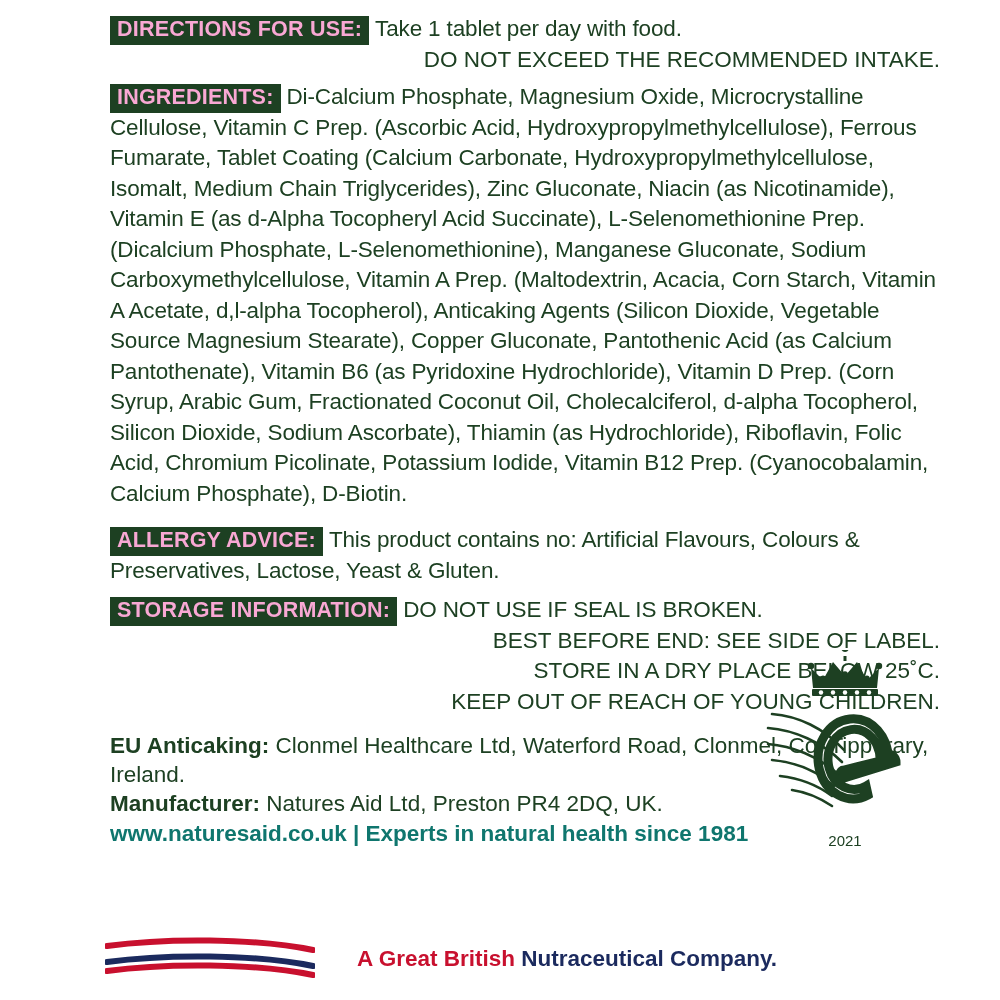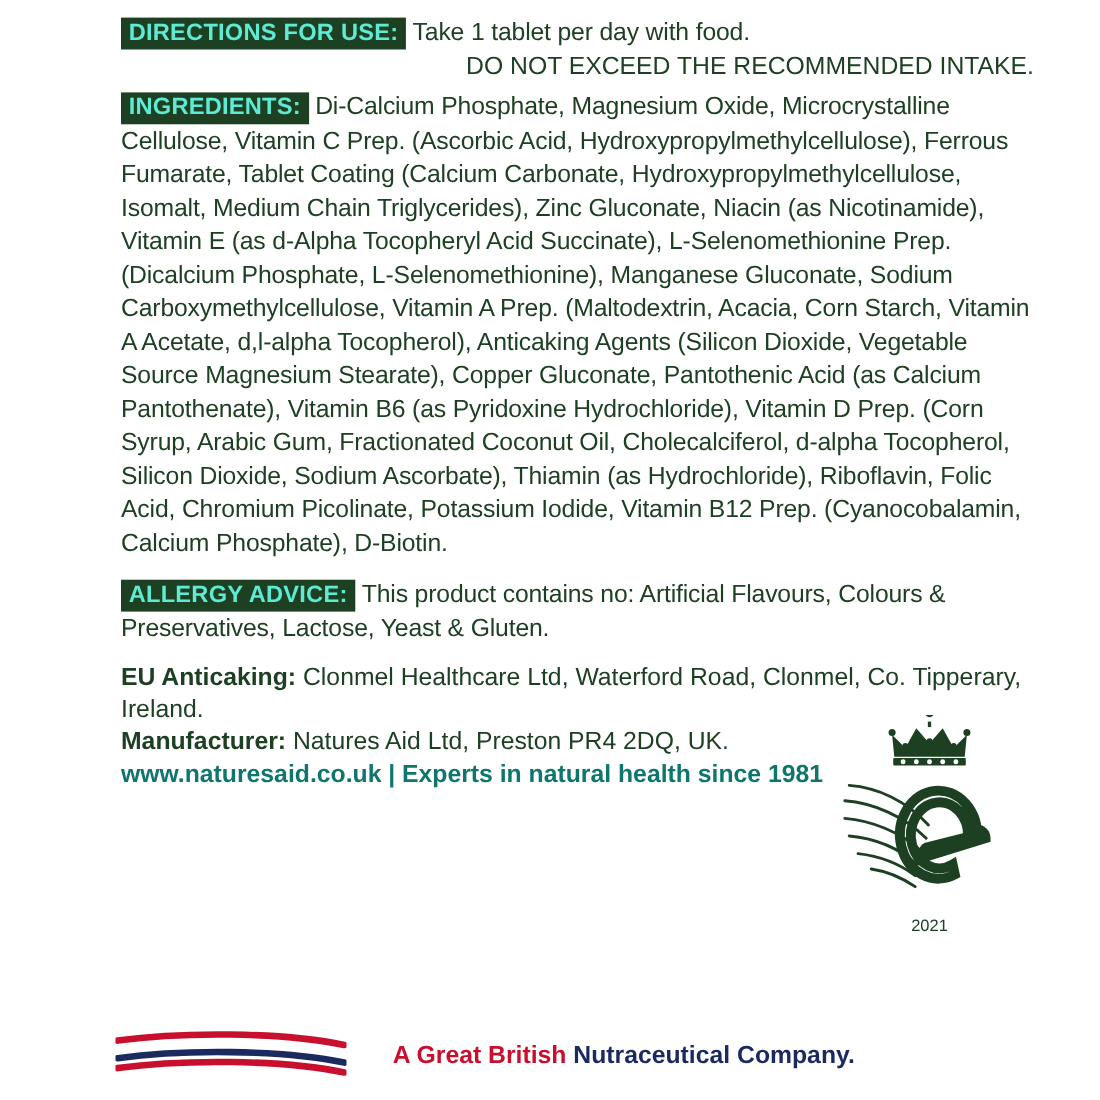--- a/index.html
+++ b/index.html
@@ -26,21 +26,21 @@
   }
   .para {
     font-size: 22.5px;
     line-height: 30.5px;
     color: #1d4022;
     letter-spacing: -0.15px;
   }
   .tag {
     display: inline-block;
     background: #1d4022;
-    color: #5eead4;
+    color: #f9a8d4;
     font-weight: bold;
     padding: 1px 7px 3px 7px;
     margin-right: 6px;
     font-size: 21.5px;
     line-height: 25px;
     vertical-align: baseline;
     letter-spacing: 0.2px;
   }
   .caps {
     font-size: 22.5px;
@@ -117,20 +117,28 @@
       <span class="tag">INGREDIENTS:</span><span>Di-Calcium Phosphate, Magnesium Oxide, Microcrystalline Cellulose, Vitamin C Prep. (Ascorbic Acid, Hydroxypropylmethylcellulose), Ferrous Fumarate, Tablet Coating (Calcium Carbonate, Hydroxypropylmethylcellulose, Isomalt, Medium Chain Triglycerides), Zinc Gluconate,  Niacin (as Nicotinamide), Vitamin E (as d-Alpha Tocopheryl Acid Succinate), L-Selenomethionine Prep. (Dicalcium Phosphate, L-Selenomethionine), Manganese Gluconate, Sodium Carboxymethylcellulose, Vitamin A Prep. (Maltodextrin, Acacia, Corn Starch, Vitamin A Acetate, d,l-alpha Tocopherol), Anticaking Agents (Silicon Dioxide, Vegetable Source Magnesium Stearate), Copper Gluconate, Pantothenic Acid (as Calcium Pantothenate), Vitamin B6 (as Pyridoxine Hydrochloride), Vitamin D Prep. (Corn Syrup, Arabic Gum, Fractionated Coconut Oil, Cholecalciferol, d-alpha Tocopherol, Silicon Dioxide, Sodium Ascorbate), Thiamin (as Hydrochloride), Riboflavin, Folic Acid, Chromium Picolinate, Potassium Iodide, Vitamin B12 Prep. (Cyanocobalamin, Calcium Phosphate), D-Biotin.</span>
     </div>
   </div>
 
   <div class="block" style="margin-top:16px;">
     <div class="para">
       <span class="tag">ALLERGY ADVICE:</span><span>This product contains no: Artificial Flavours, Colours &amp; Preservatives, Lactose, Yeast &amp; Gluten.</span>
     </div>
   </div>
 
+  <div class="block" style="margin-top:8px;">
+    <div class="para">
+      <span class="tag">STORAGE INFORMATION:</span><span>DO NOT USE IF SEAL IS BROKEN.</span>
+    </div>
+    <div class="caps">BEST BEFORE END: SEE SIDE OF LABEL.</div>
+    <div class="caps">STORE IN A DRY PLACE BELOW 25˚C.</div>
+    <div class="caps">KEEP OUT OF REACH OF YOUNG CHILDREN.</div>
+  </div>
 
   <div class="footer-block">
     <div class="footer-line">
       <span class="bold">EU Anticaking:</span>
       <span>Clonmel Healthcare Ltd, Waterford Road, Clonmel, Co. Tipperary, Ireland.</span>
     </div>
     <div class="footer-line">
       <span class="bold">Manufacturer:</span>
       <span>Natures Aid Ltd, Preston PR4 2DQ, UK.</span>
     </div>

